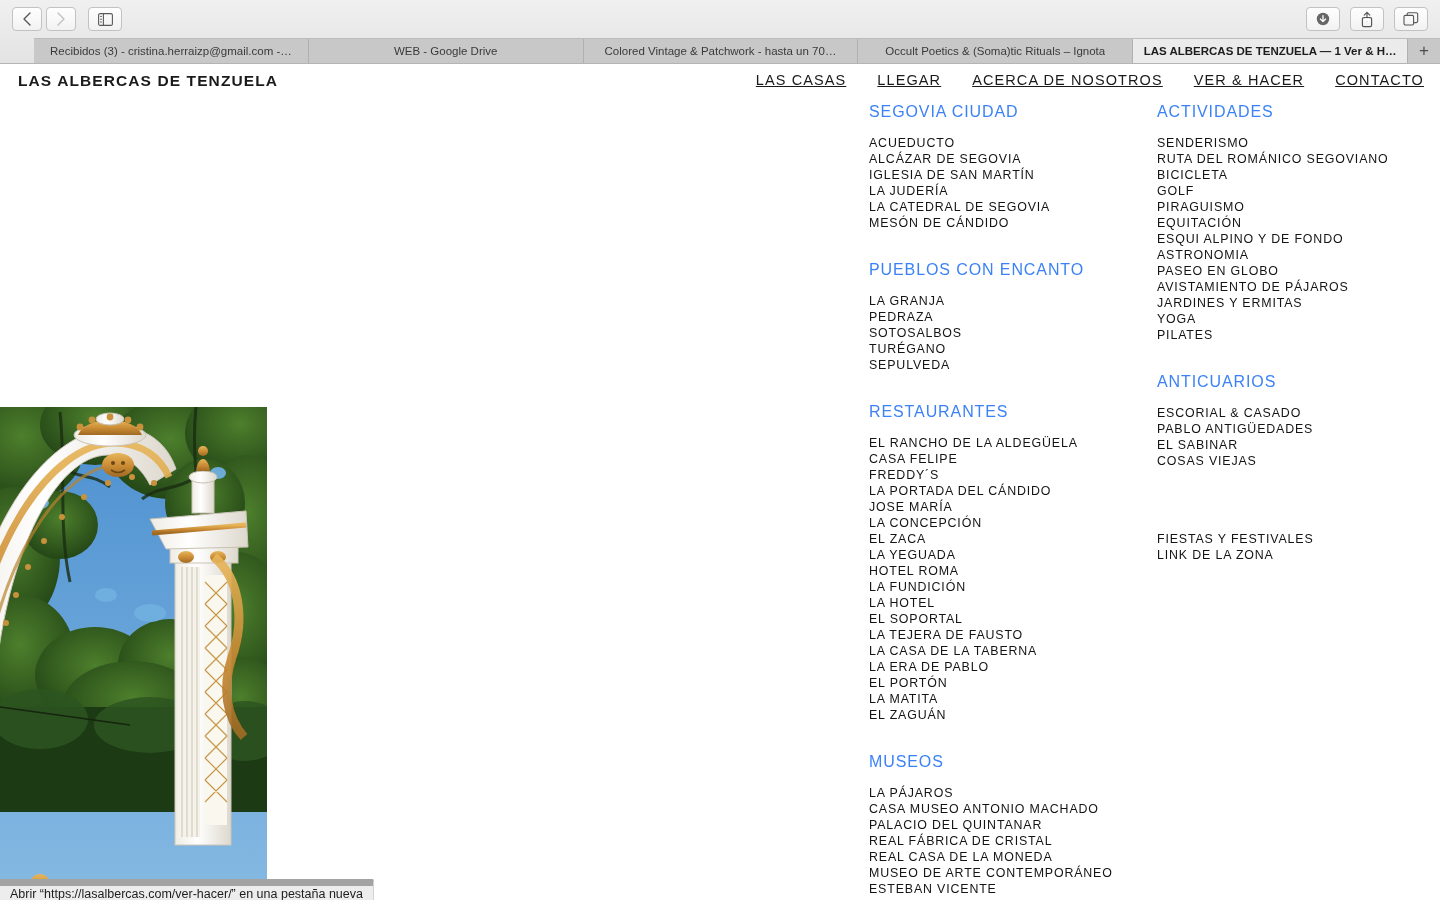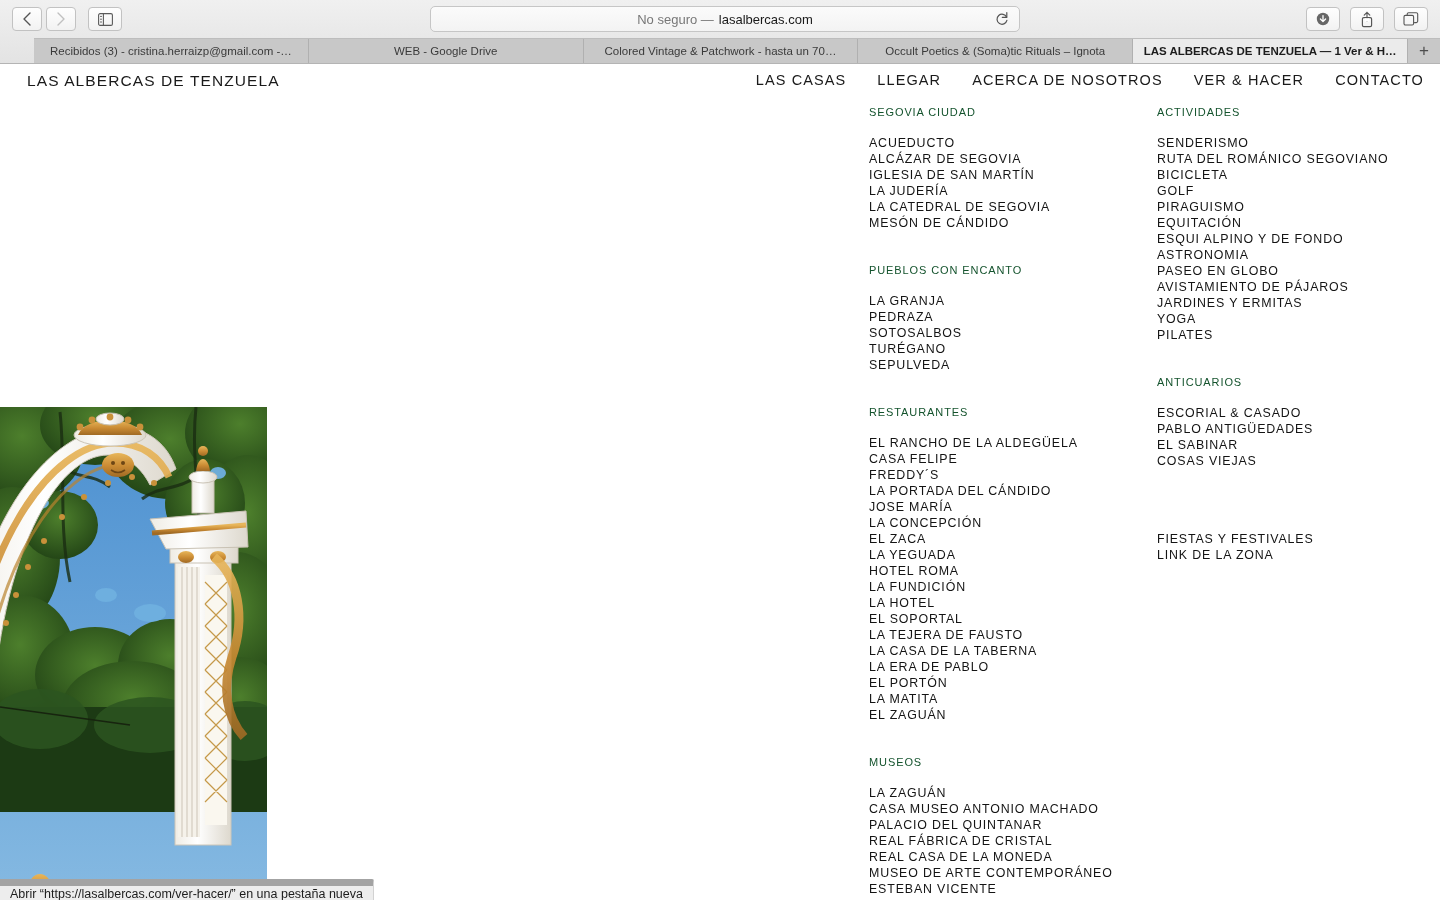--- a/index.html
+++ b/index.html
@@ -137,38 +137,38 @@
   #site-header {
     position: absolute;
     top: 0; left: 0;
     width: 1440px;
     height: 42px;
     display: flex;
     align-items: center;
   }
   #site-title {
     position: absolute;
-    left: 27px;
+    left: 18px;
     top: 8px;
     font-size: 15.5px;
     letter-spacing: 1.1px;
     color: #1a1a1a;
-    font-weight: 400;
+    font-weight: 700;
   }
   #main-nav {
     position: absolute;
     right: 16px;
     top: 8px;
     display: flex;
     gap: 31px;
     font-size: 14.5px;
     letter-spacing: 1.1px;
     color: #1a1a1a;
   }
-  #main-nav .nav-item { white-space: nowrap; }
+  #main-nav .nav-item { white-space: nowrap; text-decoration: underline; }
 
   
   #hero-image {
     position: absolute;
     left: 0;
     top: 343px;
     width: 267px;
     height: 557px;
     overflow: hidden;
   }
@@ -183,23 +183,23 @@
   }
   .menu-col {
     position: absolute;
     top: 0;
   }
   #col-left { left: 869px; width: 280px; }
   #col-right { left: 1157px; width: 283px; }
 
   .menu-section { margin-bottom: 0; }
   .section-title {
-    font-size: 11px;
+    font-size: 16px;
     letter-spacing: 0.9px;
-    color: #14532d;
+    color: #3b82f6;
     line-height: 16px;
     margin-bottom: 15px;
   }
   .section-list { list-style: none; }
   .section-list li {
     font-size: 12.4px;
     letter-spacing: 0.85px;
     color: #141414;
     line-height: 16px;
     white-space: nowrap;
@@ -246,32 +246,20 @@
     <div class="chrome-btn" id="sidebar-btn">
       <svg width="15" height="13" viewBox="0 0 15 13">
         <rect x="0.6" y="0.6" width="13.8" height="11.8" rx="1.5" fill="none" stroke="#5a5a5a" stroke-width="1.1"></rect>
         <line x1="5.4" y1="0.6" x2="5.4" y2="12.4" stroke="#5a5a5a" stroke-width="1.1"></line>
         <line x1="2" y1="3.4" x2="4" y2="3.4" stroke="#5a5a5a" stroke-width="0.9"></line>
         <line x1="2" y1="6.2" x2="4" y2="6.2" stroke="#5a5a5a" stroke-width="0.9"></line>
         <line x1="2" y1="9" x2="4" y2="9" stroke="#5a5a5a" stroke-width="0.9"></line>
       </svg>
     </div>
 
-    <div id="address-wrap">
-      <div id="address-bar">
-        <span id="url-insecure">No seguro —</span>
-        <span id="url-host">lasalbercas.com</span>
-        <span id="reload-icon">
-          <svg width="14" height="16" viewBox="0 0 14 16">
-            <path d="M11.6 6.2 A5 5 0 1 0 11.9 9.4" fill="none" stroke="#555" stroke-width="1.2" stroke-linecap="round"></path>
-            <path d="M11.8 1.6 L11.8 6.3 L7.3 6.3" fill="none" stroke="#555" stroke-width="1.2" stroke-linecap="round" stroke-linejoin="round"></path>
-          </svg>
-        </span>
-      </div>
-    </div>
 
     <div id="toolbar-right">
       <div class="chrome-btn wide">
         <svg width="16" height="16" viewBox="0 0 16 16">
           <circle cx="8" cy="8" r="6.2" fill="#666"></circle>
           <path d="M8 4.6 L8 10.4 M5.4 8 L8 10.6 L10.6 8" fill="none" stroke="#fff" stroke-width="1.3" stroke-linecap="round" stroke-linejoin="round"></path>
         </svg>
       </div>
       <div class="chrome-btn wide">
         <svg width="14" height="17" viewBox="0 0 14 17">
@@ -619,21 +607,21 @@
           <li>LA MATITA</li>
           <li>EL ZAGUÁN</li>
         </ul>
       </div>
 
       <div class="section-gap"></div>
 
       <div class="menu-section">
         <div class="section-title">MUSEOS</div>
         <ul class="section-list">
-          <li>LA ZAGUÁN</li>
+          <li>LA PÁJAROS</li>
           <li>CASA MUSEO ANTONIO MACHADO</li>
           <li>PALACIO DEL QUINTANAR</li>
           <li>REAL FÁBRICA DE CRISTAL</li>
           <li>REAL CASA DE LA MONEDA</li>
           <li>MUSEO DE ARTE CONTEMPORÁNEO</li>
           <li>ESTEBAN VICENTE</li>
         </ul>
       </div>
     </div>
 

